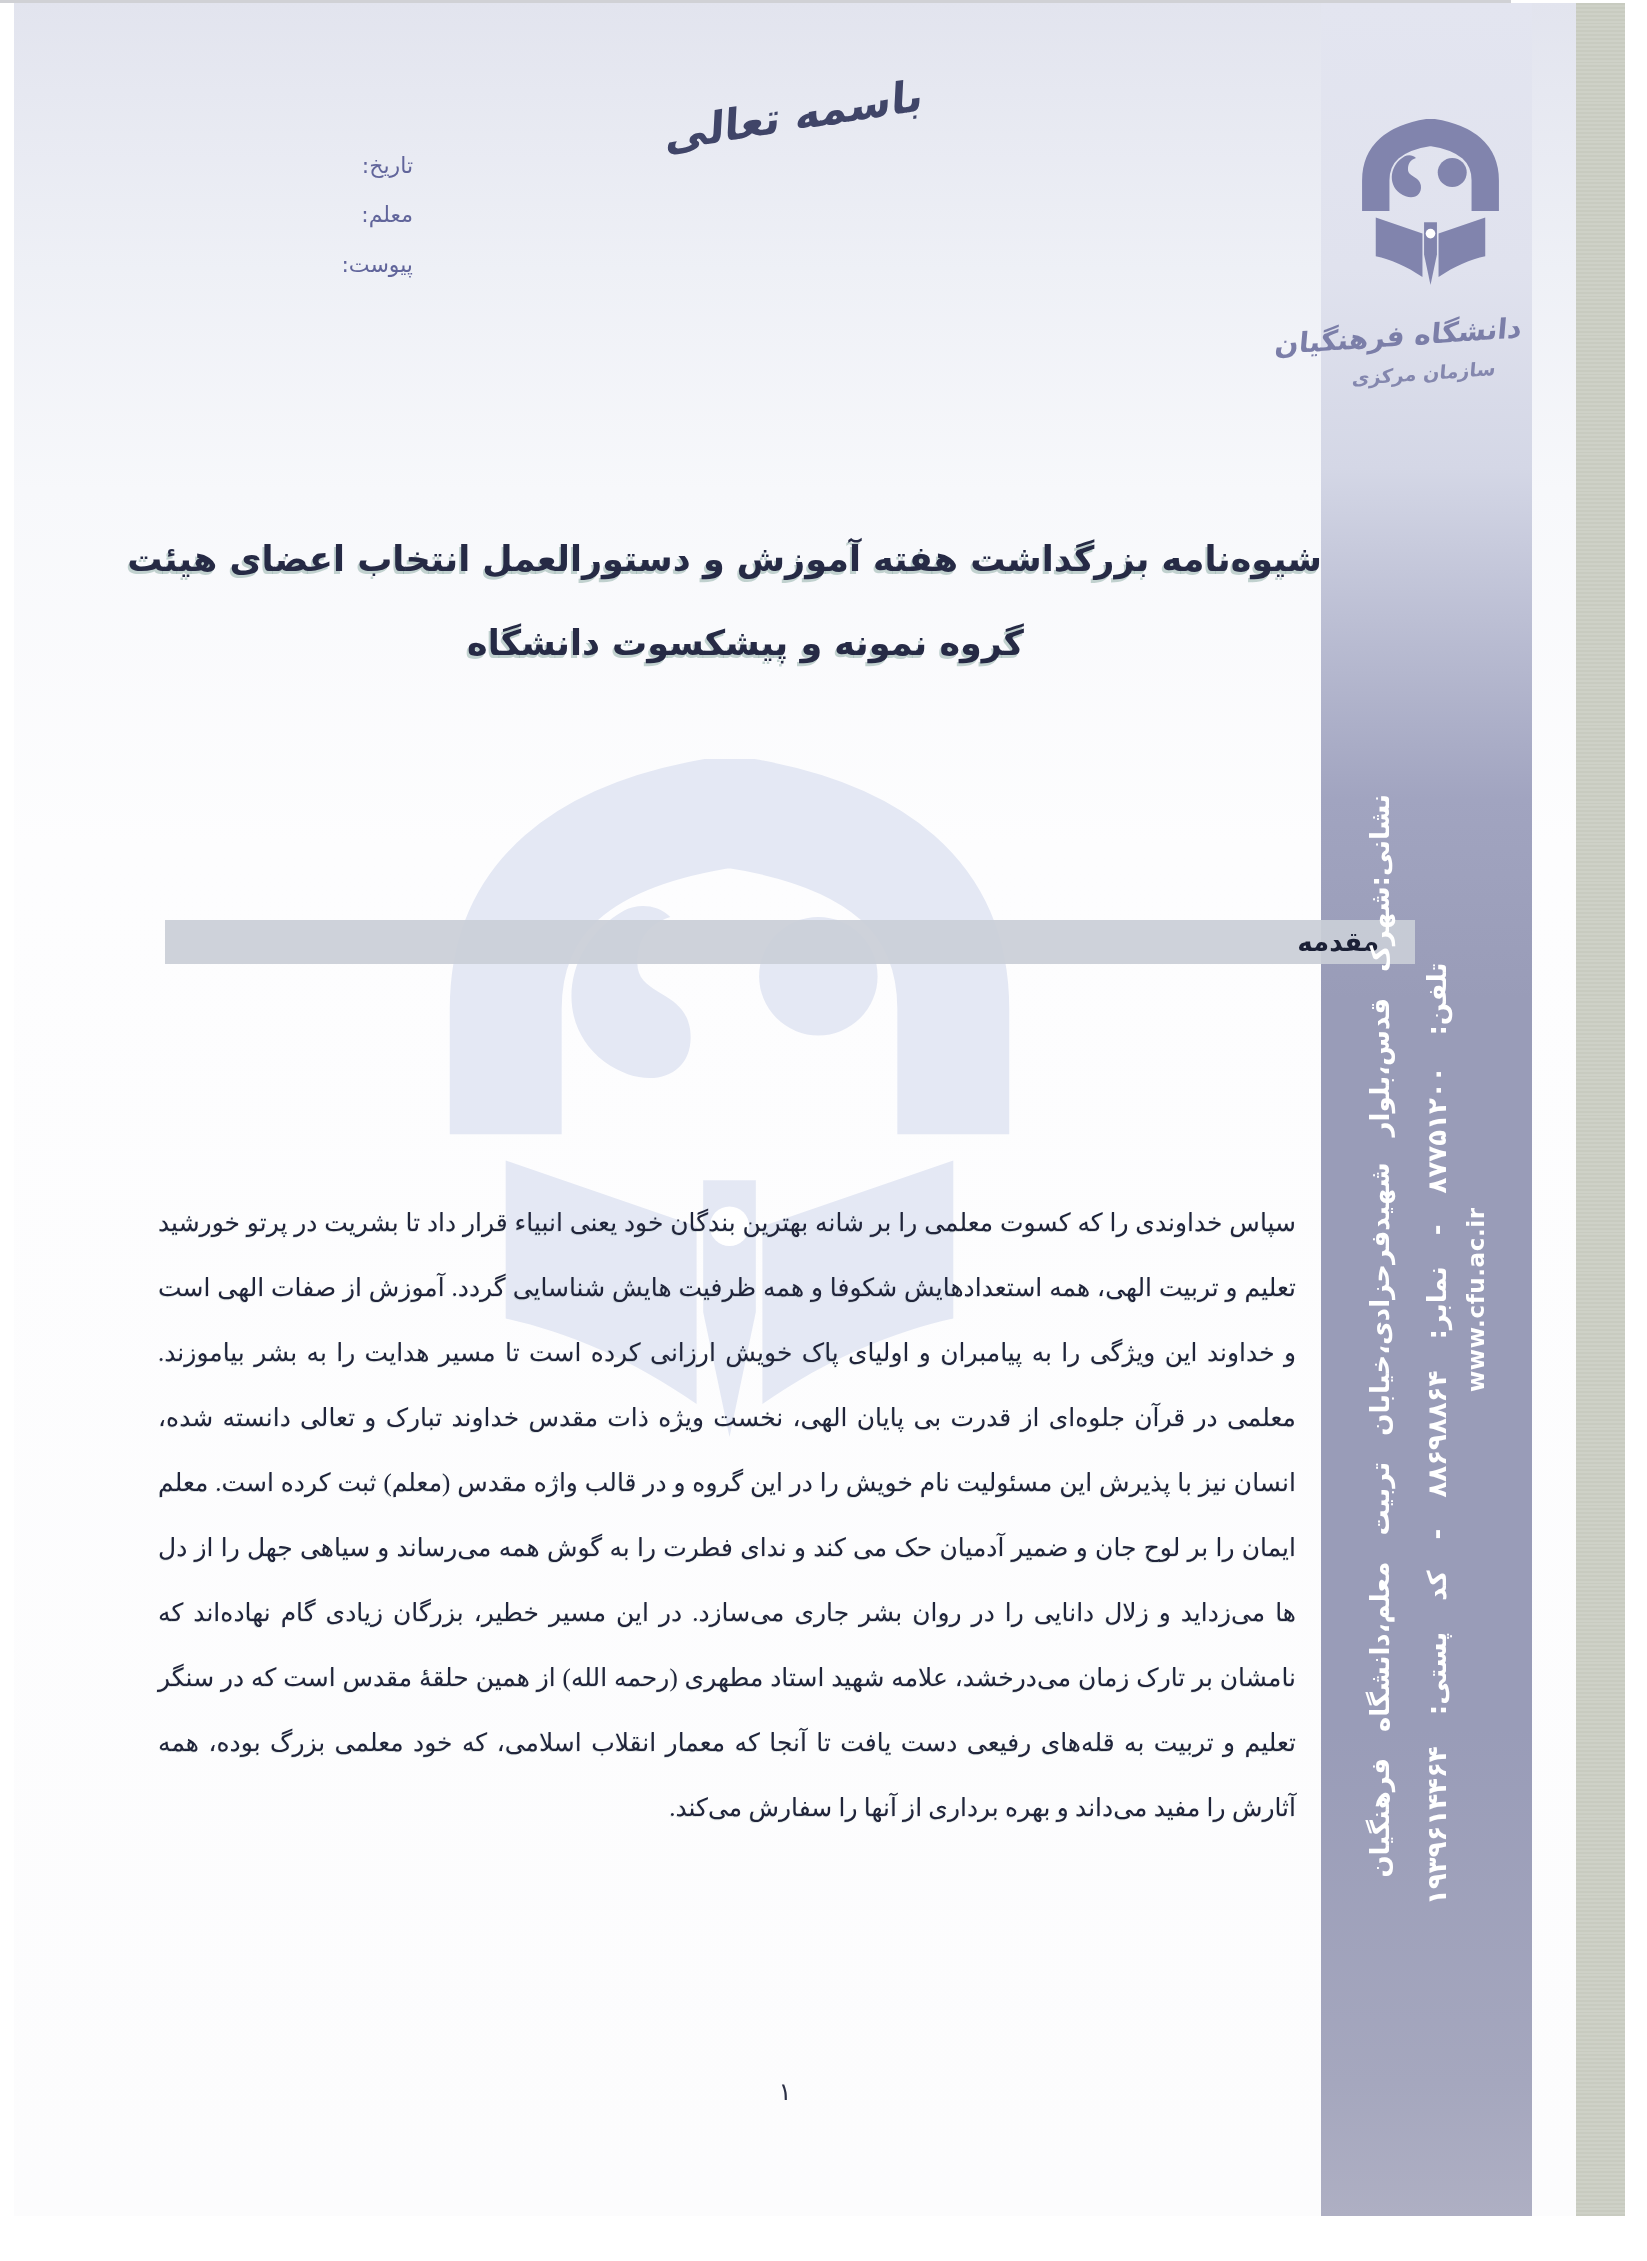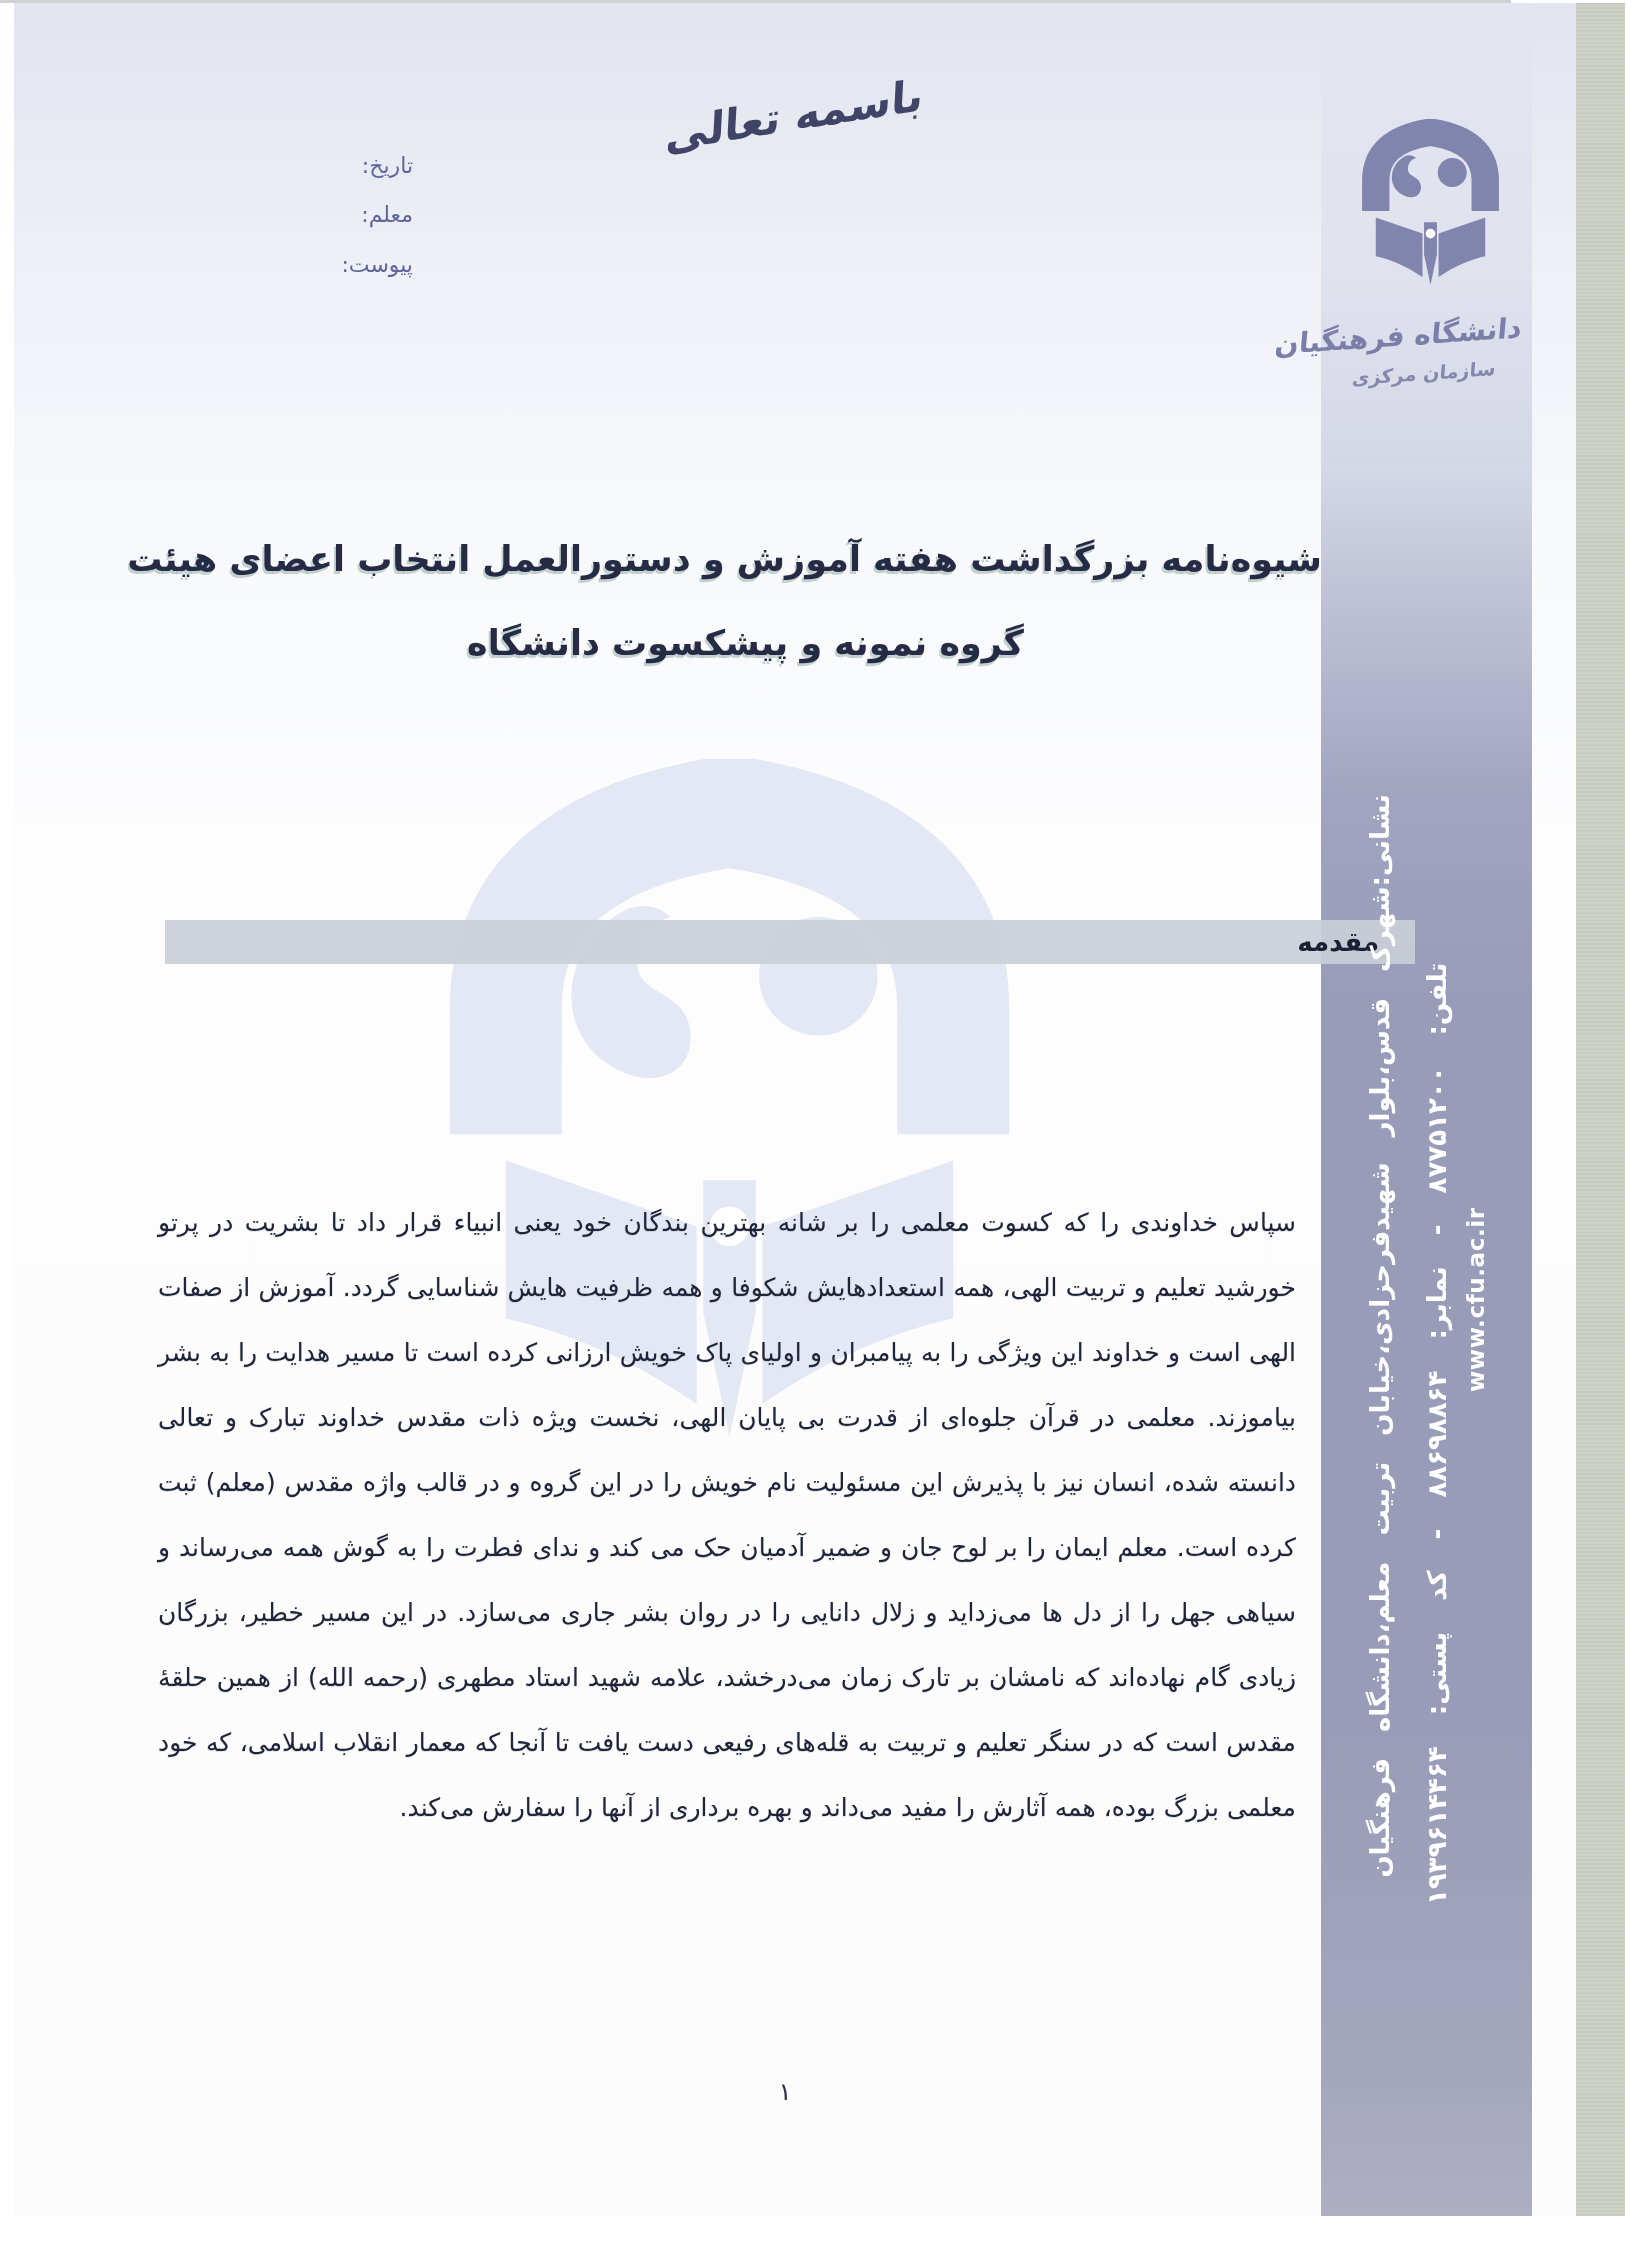--- a/index.html
+++ b/index.html
@@ -55,20 +55,21 @@
     position:absolute;left:158px;top:1046px;width:1138px;direction:rtl;
     font-weight:bold;font-size:24.5px;color:#20243a;line-height:74px;
     text-shadow:-0.6px 1.3px 0 rgba(120,150,140,.25);
   }
   .verse div{white-space:nowrap;text-align:right;}
   .verse .l2{padding-right:111px;}
   .body-text{
     position:absolute;left:158px;top:1190px;width:1138px;direction:rtl;
     font-size:25px;color:#20243a;line-height:65px;text-align:justify;
     text-shadow:-0.6px 1.3px 0 rgba(120,150,140,.22);
+    font-family:Liberation Serif, serif;
   }
   .body-text p{margin:0;}
   .body-text p + p{margin-top:36px;}
   .page-number{
     position:absolute;left:743px;top:2077px;width:84px;text-align:center;
     font-size:24.5px;color:#2a2f45;
   }
   .v-text{
     position:absolute;transform:rotate(-90deg);color:#ffffff;white-space:nowrap;
     direction:rtl;text-align:right;font-weight:bold;

